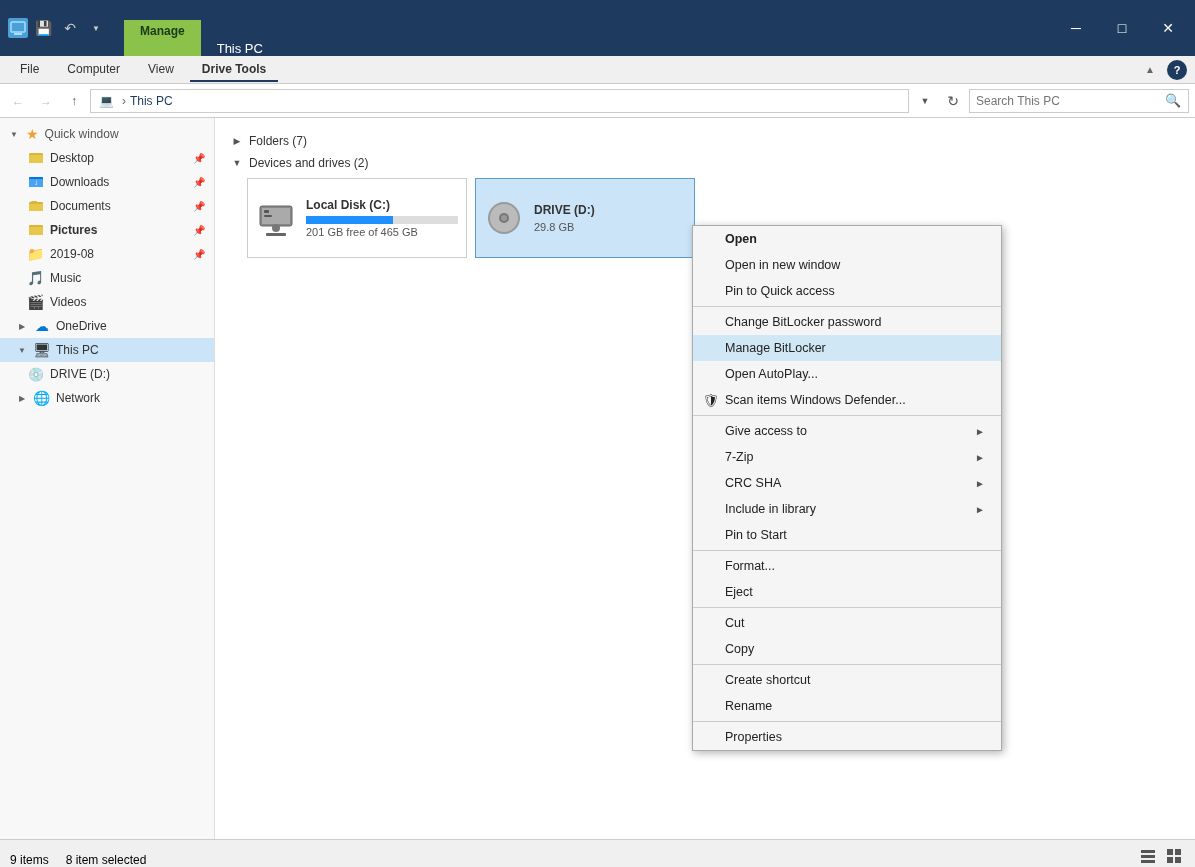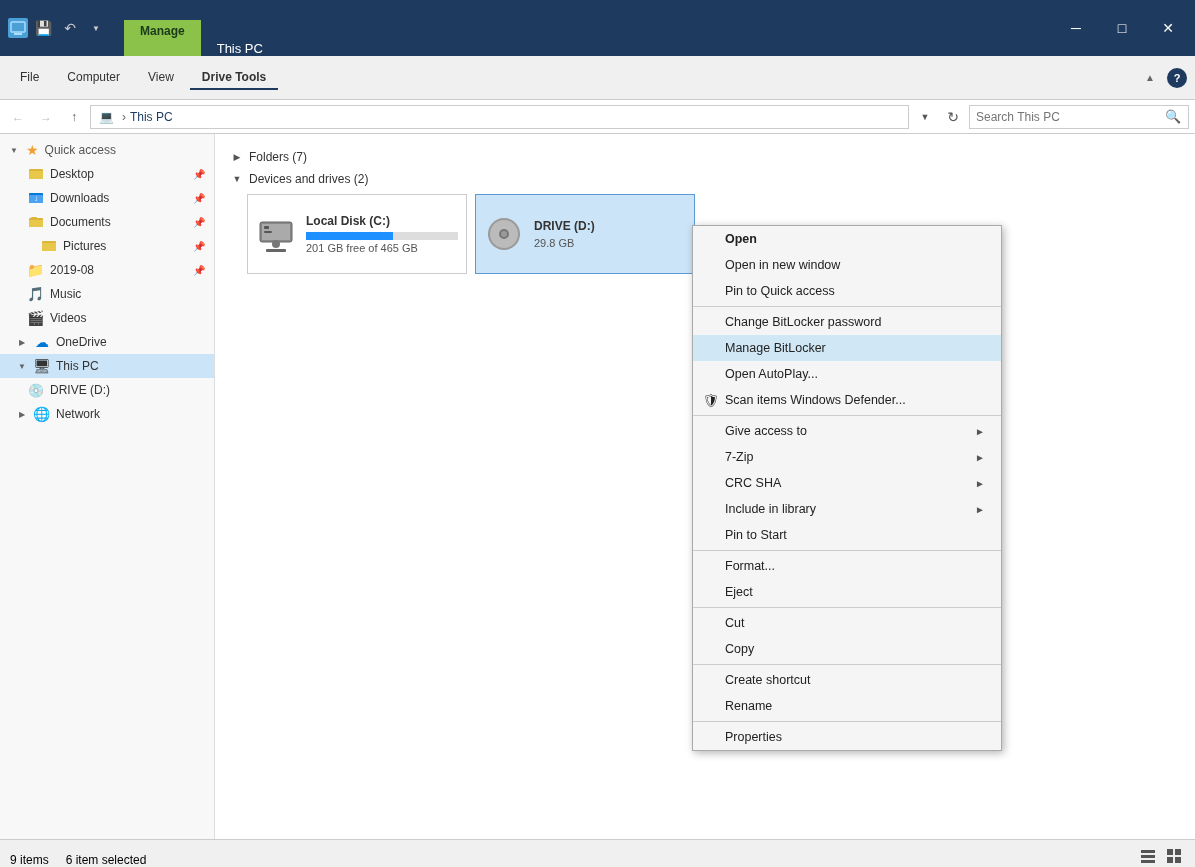--- a/index.html
+++ b/index.html
@@ -66,21 +66,21 @@
     }
     .win-btn {
       width: 46px; height: 32px;
       display: flex; align-items: center; justify-content: center;
       color: white; font-size: 14px; cursor: pointer;
       border: none; background: transparent;
     }
 
     
     .ribbon-bar {
-      height: 44px;
+      height: 28px;
       background: #f0f0f0;
       display: flex;
       align-items: center;
       border-bottom: 1px solid #ccc;
       padding: 0 8px;
       gap: 4px;
     }
     .ribbon-tab-btn {
       padding: 4px 12px;
       font-size: 12px;
@@ -383,21 +383,21 @@
   </div>
 </div>
 
 <div class="main">
 
   <div class="sidebar">
 
     <div class="sidebar-item section-header">
       <div class="sidebar-expand">▼</div>
       <span style="color:#f0a030; font-size:14px;">★</span>
-      <span>Quick access</span>
+      <span>Quick window</span>
     </div>
 
     <div class="sidebar-item" style="padding-left:28px;">
       <div class="sidebar-icon icon-folder">
         <svg width="16" height="16" viewBox="0 0 16 16">
             <rect x="1" y="3" width="14" height="10" rx="1" fill="#dcb53a"></rect>
             <rect x="1" y="5" width="14" height="8" rx="1" fill="#e8c84a"></rect>
           </svg>
       </div>
       <span>Desktop</span>
@@ -421,21 +421,21 @@
         <svg width="16" height="16" viewBox="0 0 16 16">
             <rect x="1" y="4" width="14" height="9" rx="1" fill="#dcb53a"></rect>
             <rect x="1" y="6" width="14" height="7" rx="1" fill="#e8c84a"></rect>
             <rect x="3" y="3" width="6" height="3" rx="1" fill="#dcb53a"></rect>
           </svg>
       </div>
       <span>Documents</span>
       <span class="sidebar-pin">📌</span>
     </div>
 
-    <div class="sidebar-item" style="padding-left:41px;">
+    <div class="sidebar-item" style="padding-left:28px;font-weight:bold;">
       <div class="sidebar-icon icon-folder">
         <svg width="16" height="16" viewBox="0 0 16 16">
             <rect x="1" y="3" width="14" height="10" rx="1" fill="#dcb53a"></rect>
             <rect x="1" y="5" width="14" height="8" rx="1" fill="#e8c84a"></rect>
           </svg>
       </div>
       <span>Pictures</span>
       <span class="sidebar-pin">📌</span>
     </div>
 
@@ -611,21 +611,21 @@
 
   <div class="ctx-separator"></div>
 
   <div class="ctx-item">
     <span>Properties</span>
   </div>
 </div>
 
 <div class="statusbar">
   <span>9 items</span>
-  <span>6 item selected</span>
+  <span>8 item selected</span>
   <div class="statusbar-right">
     <div class="view-btn">
       <svg width="16" height="16" viewBox="0 0 16 16">
         <rect x="1" y="2" width="14" height="3" fill="#555"></rect>
         <rect x="1" y="7" width="14" height="3" fill="#555"></rect>
         <rect x="1" y="12" width="14" height="3" fill="#555"></rect>
       </svg>
     </div>
     <div class="view-btn">
       <svg width="16" height="16" viewBox="0 0 16 16">

